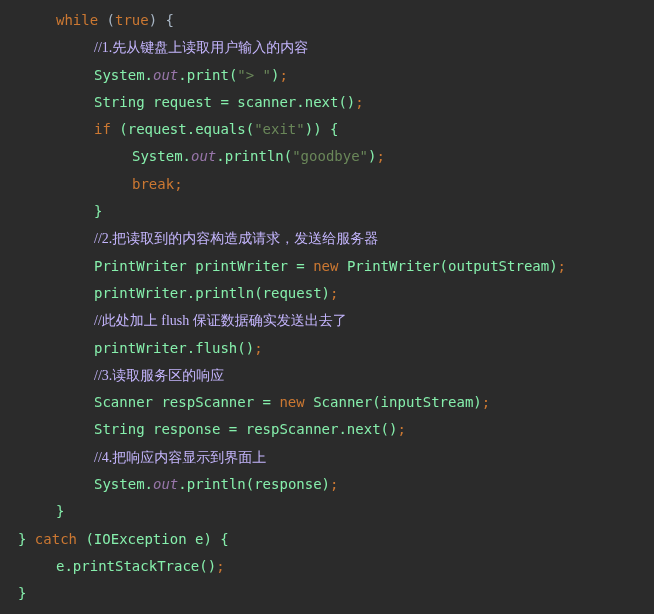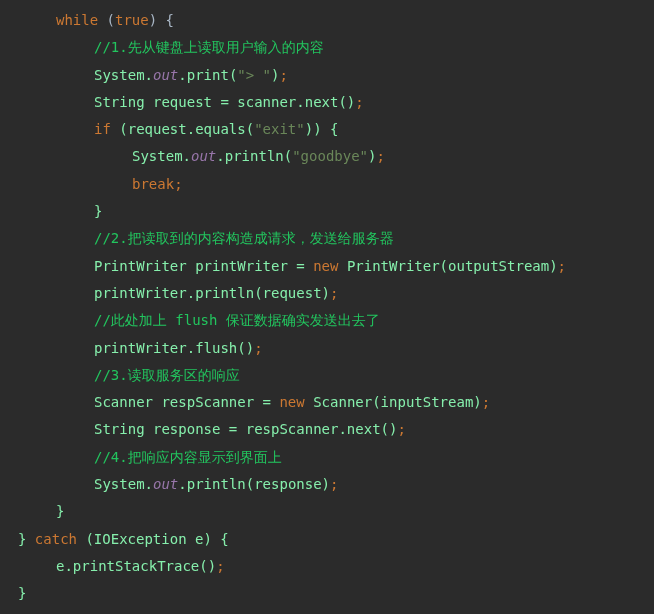--- a/index.html
+++ b/index.html
@@ -18,21 +18,21 @@
       overflow: hidden;
       padding: 7px 0 0 0;
     }
     .code {
       white-space: pre;
       padding-left: 18px;
     }
     .kw { color: #cc7832; margin-top: 8px; }
     .field { color: #9876aa; font-style: italic; }
     .str { color: #6a8759; }
-    .cmt { color: #22c55e; }
+    .cmt { color: #c4b5fd; font-family: Liberation Serif, serif; }
     .punct { color: #a9b7c6; }
     .ident { color: #86efac; }
     .line { display: block; position: relative; }
   </style>
 </head>
 <body>
 
 <div class="code" id="code-container"><span class="line"><span style="padding-left: 38px;"><span class="kw">while</span><span class="punct"> (</span><span class="kw">true</span><span class="punct">) {</span></span></span><span class="line"><span style="padding-left: 76px;"><span class="cmt">//1.先从键盘上读取用户输入的内容</span></span></span><span class="line"><span style="padding-left: 76px;"><span class="ident">System.</span><span class="field">out</span><span class="ident">.print(</span><span class="str">"&gt; "</span><span class="ident">)</span><span class="kw">;</span></span></span><span class="line"><span style="padding-left: 76px;"><span class="ident">String request = scanner.next()</span><span class="kw">;</span></span></span><span class="line"><span style="padding-left: 76px;"><span class="kw">if</span><span class="ident"> (request.equals(</span><span class="str">"exit"</span><span class="ident">)) {</span></span></span><span class="line"><span style="padding-left: 114px;"><span class="ident">System.</span><span class="field">out</span><span class="ident">.println(</span><span class="str">"goodbye"</span><span class="ident">)</span><span class="kw">;</span></span></span><span class="line"><span style="padding-left: 114px;"><span class="kw">break;</span></span></span><span class="line"><span style="padding-left: 76px;"><span class="ident">}</span></span></span><span class="line"><span style="padding-left: 76px;"><span class="cmt">//2.把读取到的内容构造成请求，发送给服务器</span></span></span><span class="line"><span style="padding-left: 76px;"><span class="ident">PrintWriter printWriter = </span><span class="kw">new</span><span class="ident"> PrintWriter(outputStream)</span><span class="kw">;</span></span></span><span class="line"><span style="padding-left: 76px;"><span class="ident">printWriter.println(request)</span><span class="kw">;</span></span></span><span class="line"><span style="padding-left: 76px;"><span class="cmt">//此处加上 flush 保证数据确实发送出去了</span></span></span><span class="line"><span style="padding-left: 76px;"><span class="ident">printWriter.flush()</span><span class="kw">;</span></span></span><span class="line"><span style="padding-left: 76px;"><span class="cmt">//3.读取服务区的响应</span></span></span><span class="line"><span style="padding-left: 76px;"><span class="ident">Scanner respScanner = </span><span class="kw">new</span><span class="ident"> Scanner(inputStream)</span><span class="kw">;</span></span></span><span class="line"><span style="padding-left: 76px;"><span class="ident">String response = respScanner.next()</span><span class="kw">;</span></span></span><span class="line"><span style="padding-left: 76px;"><span class="cmt">//4.把响应内容显示到界面上</span></span></span><span class="line"><span style="padding-left: 76px;"><span class="ident">System.</span><span class="field">out</span><span class="ident">.println(response)</span><span class="kw">;</span></span></span><span class="line"><span style="padding-left: 38px;"><span class="ident">}</span></span></span><span class="line"><span style="padding-left: 0px;"><span class="ident">} </span><span class="kw">catch</span><span class="ident"> (IOException e) {</span></span></span><span class="line"><span style="padding-left: 38px;"><span class="ident">e.printStackTrace()</span><span class="kw">;</span></span></span><span class="line"><span style="padding-left: 0px;"><span class="ident">}</span></span></span></div>
 
 </body></html>

